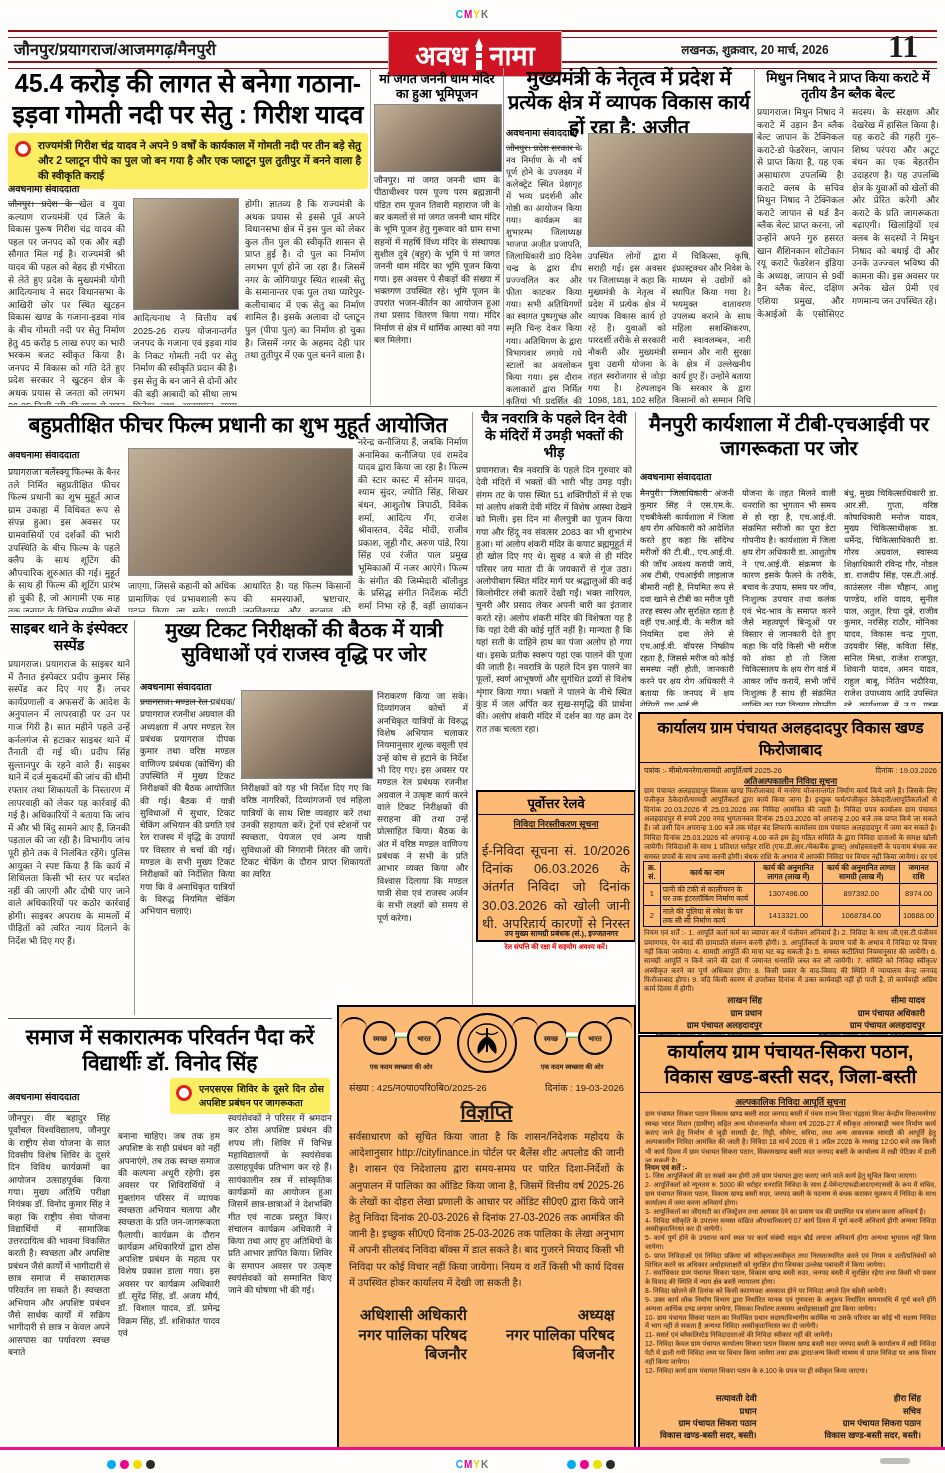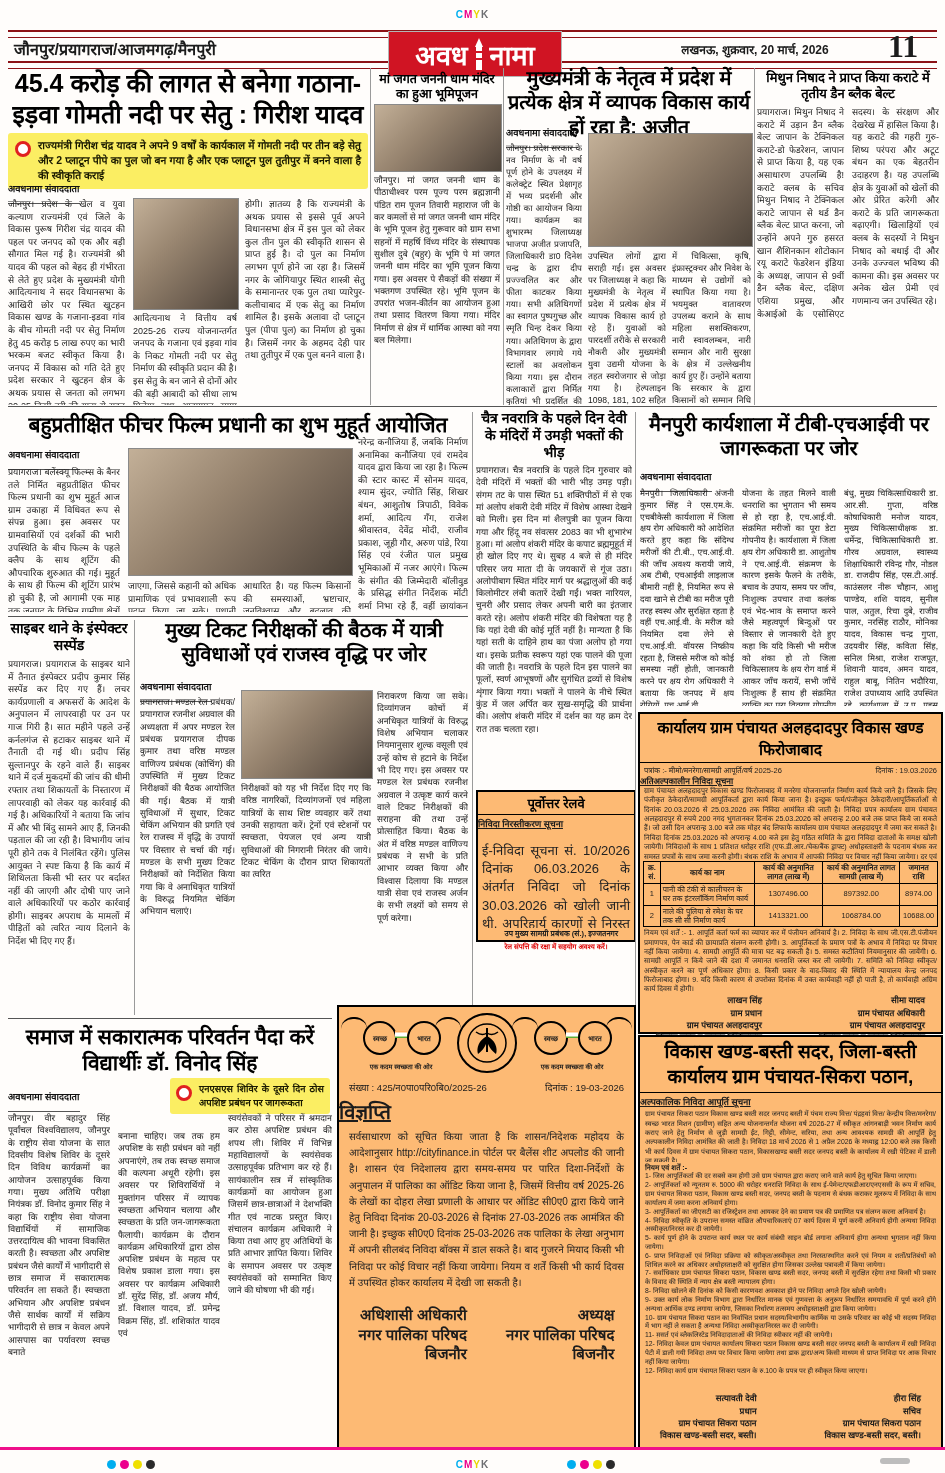--- a/index.html
+++ b/index.html
@@ -16,21 +16,21 @@
   .rule2{position:absolute;left:8px;right:8px;height:5px;border-top:2px solid #8c1216;border-bottom:1.5px solid #8c1216}
   .cmyk span{font-size:10px;font-weight:bold;letter-spacing:1px}
   .c-c{color:#00aeef}.c-m{color:#ec008c}.c-y{color:#e8d400}.c-k{color:#6d6e71}
   .logo{display:flex;align-items:center;justify-content:center;gap:3px;background:#d01423;color:#fff;
         font-weight:bold;border:1px solid #b5b5b5}
   .standfirst{background:#fbee63;border-radius:3px;display:flex;gap:7px;align-items:flex-start;padding:5px 7px}
   .ring{display:inline-block;width:10px;height:10px;border:3px solid #e02020;border-radius:50%;background:#fff;flex:0 0 auto;margin-top:3px}
   .sf-txt{font-weight:bold;font-size:10.5px;line-height:1.45;color:#1a1a00;text-align:justify}
   .notice{border:2px solid #000;background:#fdba74}
   .n-title{font-weight:bold;text-align:center;color:#000}
-  .usub{font-weight:bold;text-decoration:underline;text-align:left}
+  .usub{font-weight:bold;text-decoration:underline;text-align:center}
   table.nt{border-collapse:collapse;width:100%;font-size:7.5px}
   table.nt th,table.nt td{border:1px solid #000;padding:1px 2px;text-align:center;line-height:1.25}
   table.nt th{font-weight:bold}
   .sig{font-weight:bold;font-size:8.5px;text-align:right;line-height:1.45}
   .n3-head{background:#0d0d0d;color:#fff;text-align:center;font-weight:bold;font-size:28px;line-height:1.35;padding:4px 0}
   .glasses{position:relative;width:104px;height:46px}
   .lens{position:absolute;top:6px;width:30px;height:30px;border:2px solid #000;border-radius:50%;
         display:flex;align-items:center;justify-content:center;font-size:7px;font-weight:bold}
   .temple{position:absolute;top:2px;width:26px;height:16px;border-top:2px solid #000;border-radius:12px 12px 0 0}
   .bridge{position:absolute;top:16px;left:46px;width:12px;height:7px;background:linear-gradient(#f93,#fff 34%,#fff 66%,#390)}
@@ -252,22 +252,22 @@
       <div class="sig" style="font-size:15px;line-height:1.3">
         <div>अध्यक्ष</div>
           <div>नगर पालिका परिषद</div>
           <div>बिजनौर</div>
       </div>
     </div>
   </div>
 
   <div class="abs notice" style="top:1035px;left:638px;width:301px;height:410px;border-width:2.5px">
     <div class="n-title" style="font-size:19px;line-height:1.3;padding:3px 0;border-bottom:1px solid #000">
+      <div>कार्यालय ग्राम पंचायत-सिकरा पठान,</div>
       <div>विकास खण्ड-बस्ती सदर, जिला-बस्ती</div>
-      <div>कार्यालय ग्राम पंचायत-सिकरा पठान,</div>
     </div>
     <div class="usub" style="font-size:9px;margin-top:2px">अल्पकालिक निविदा आपूर्ति सूचना</div>
     <div class="btxt" style="font-size:6.9px;line-height:1.35;padding:1px 5px;height:52px">ग्राम पंचायत सिकरा पठान विकास खण्ड बस्ती सदर जनपद बस्ती में पंचम राज्य वित्त/ पंद्रहवां वित्त/ केन्द्रीय वित्त/मनरेगा/स्वच्छ भारत मिशन (ग्रामीण) सहित अन्य योजनान्तर्गत योजना वर्ष 2026-27 में स्वीकृत आंगनबाड़ी भवन निर्माण कार्य कराए जाने हेतु निर्माण से जुड़ी सामग्री ईंट, गिट्टी, सीमेन्ट, सरिया, तथा अन्य आवश्यक सामग्री की आपूर्ति हेतु अल्पकालीन निविदा आमंत्रित की जाती है। निविदा 18 मार्च 2026 से 1 अप्रैल 2026 के मध्याह्न 12:00 बजे तक किसी भी कार्य दिवस में ग्राम पंचायत सिकरा पठान, विकासखण्ड बस्ती सदर जनपद बस्ती के कार्यालय में रखी पेटिका में डाली जा सकती है।</div>
     <div style="font-size:7.2px;font-weight:bold;padding:0 5px">नियम एवं शर्तें :-</div>
     <div style="padding:0 5px;height:218px;overflow:hidden">
       <div class="btxt" style="font-size:6.8px;line-height:1.3">1-  जिस आपूर्तिकर्ता की दर सबसे कम होगी उसे ग्राम पंचायत द्वारा कराए जाने वाले कार्य हेतु सूचित किया जाएगा।</div>
       <div class="btxt" style="font-size:6.8px;line-height:1.3">2-  आपूर्तिकर्ता को न्यूनतम रु. 5000 की धरोहर धनराशि निविदा के साथ ई-पेमेन्ट/एफडीआर/एनएससी के रूप में सचिव, ग्राम पंचायत सिकरा पठान, विकास खण्ड बस्ती सदर, जनपद बस्ती के पदनाम से बंधक कराकर मूलरूप में निविदा के साथ कार्यालय में जमा करना अनिवार्य होगा।</div>
       <div class="btxt" style="font-size:6.8px;line-height:1.3">3-  आपूर्तिकर्ता का जीएसटी का रजिस्ट्रेशन तथा आयकर देने का प्रमाण पत्र की प्रमाणित पत्र संलग्न करना अनिवार्य है।</div>
       <div class="btxt" style="font-size:6.8px;line-height:1.3">4-  निविदा स्वीकृति के उपरान्त समस्त वांछित औपचारिकताएं 07 कार्य दिवस में पूर्ण करनी अनिवार्य होगी अन्यथा निविदा अस्वीकृत/निरस्त कर दी जायेगी।</div>
       <div class="btxt" style="font-size:6.8px;line-height:1.3">5-  कार्य पूर्ण होने के उपरान्त कार्य स्थल पर कार्य संबंधी साइन बोर्ड लगाना अनिवार्य होगा अन्यथा भुगतान नहीं किया जायेगा।</div>

